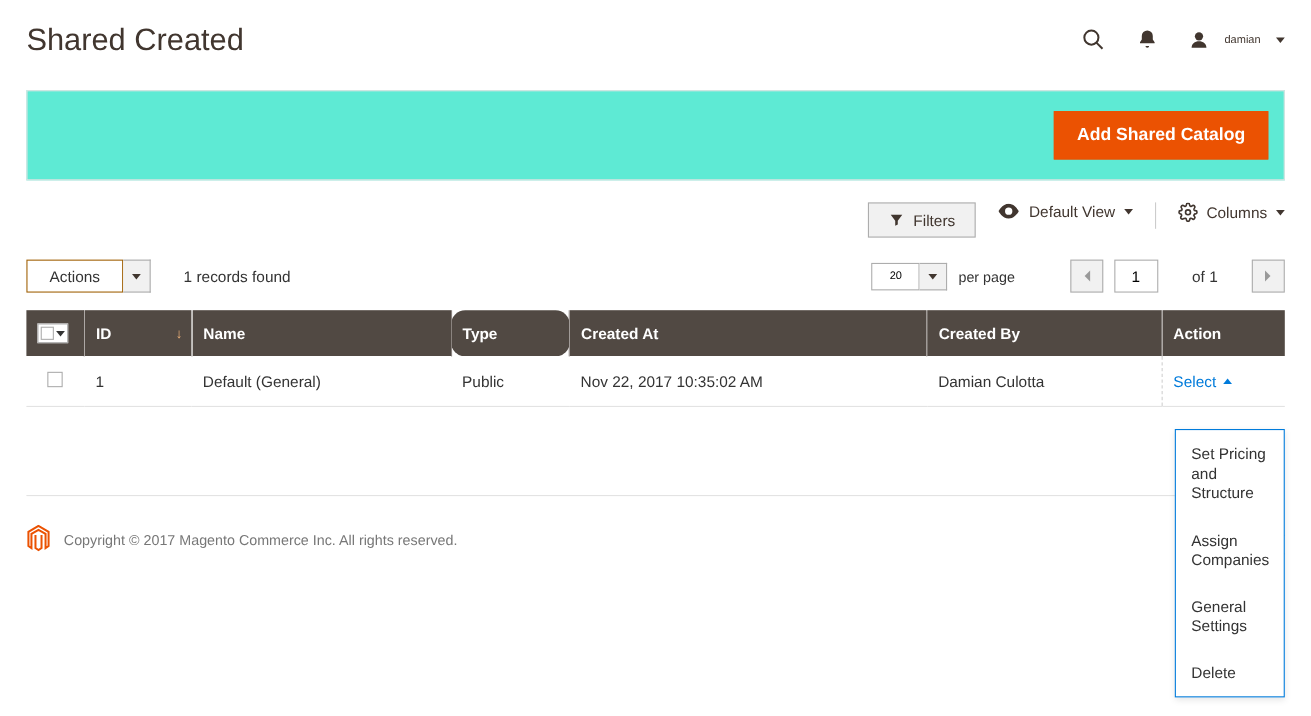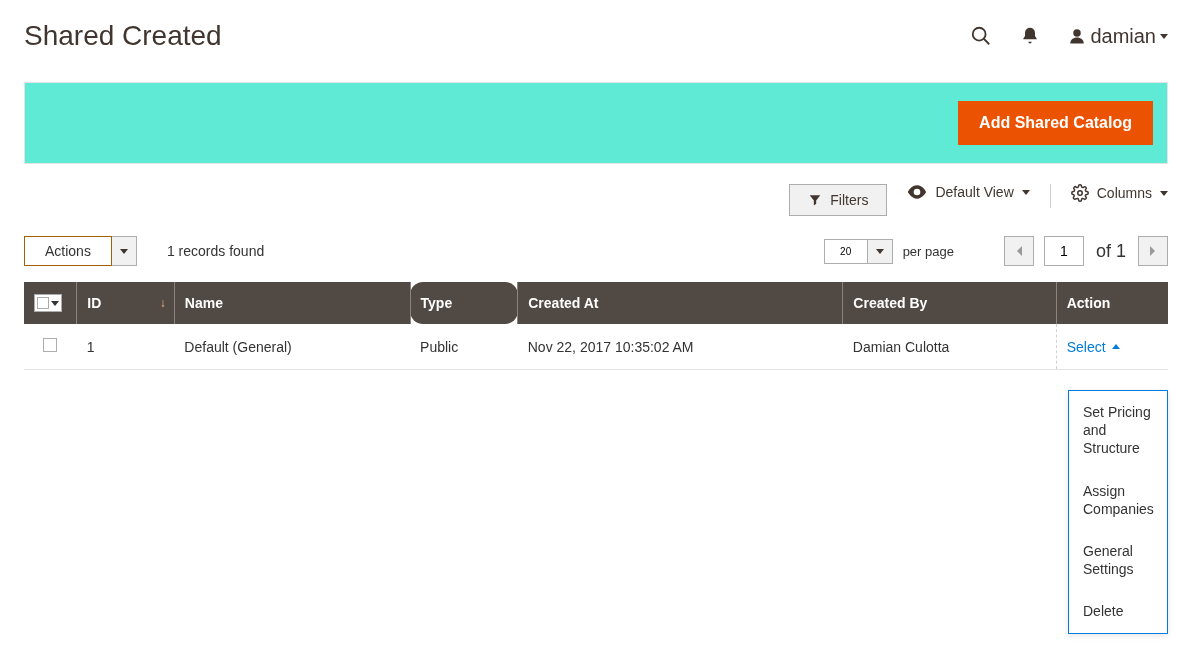--- a/index.html
+++ b/index.html
@@ -4,21 +4,21 @@
 <style>
   * { box-sizing: border-box; margin: 0; padding: 0; }
   body { font-family: 'Helvetica Neue', Helvetica, Arial, sans-serif; font-size: 14px; color: #333; background: #fff; }
   .page { width: 1192px; min-height: 651px; position: relative; padding: 0 24px; }
 
   
   .page-header { display: flex; align-items: center; justify-content: space-between; padding: 20px 0 30px 0; }
   .page-title { font-size: 28px; font-weight: 300; color: #41362f; }
   .header-actions { display: flex; align-items: center; gap: 28px; }
   .icon-btn { display: inline-flex; align-items: center; cursor: pointer; color: #41362f; }
-  .user-dropdown { display: flex; align-items: center; gap: 4px; cursor: pointer; color: #41362f; font-size: 20px; }
+  .user-dropdown { display: flex; align-items: center; gap: 14px; cursor: pointer; color: #41362f; font-size: 10px; }
   .caret-down { width: 0; height: 0; border-left: 4px solid transparent; border-right: 4px solid transparent; border-top: 5px solid #41362f; display: inline-block; }
 
   
   .primary-bar { background: #5eead4; border: 1px solid #e3e3e3; padding: 18px 14px; display: flex; justify-content: flex-end; margin-bottom: 20px; }
   .btn-primary { background: #eb5202; color: #fff; border: 1px solid #eb5202; padding: 12px 20px; font-size: 16px; font-weight: 600; cursor: pointer; }
 
   
   .grid-toolbar { display: flex; justify-content: flex-end; gap: 20px; align-items: flex-start; margin-bottom: 20px; }
   .filters-btn { background: #f1f1f1; border: 1px solid #adadad; padding: 7px 18px; font-size: 14px; cursor: pointer; display: flex; align-items: center; gap: 8px; color: #41362f; }
   .toolbar-item { display: flex; align-items: center; gap: 8px; cursor: pointer; color: #41362f; font-size: 14px; }
@@ -31,21 +31,21 @@
   .actions-select .as-label { border: 1px solid #a16207; padding: 6px 20px; font-size: 14px; color: #333; background: #fff; }
   .actions-select .as-toggle { border: 1px solid #adadad; border-left: none; background: #f1f1f1; padding: 0 8px; display: flex; align-items: center; cursor: pointer; }
   .records-found { font-size: 14px; color: #333; }
   .gc-right { display: flex; align-items: center; gap: 10px; }
   .perpage { display: flex; }
   .perpage input { width: 44px; border: 1px solid #adadad; text-align: center; padding: 6px 0; font-size: 10px; }
   .perpage .toggle { border: 1px solid #adadad; border-left: none; background: #f1f1f1; padding: 0 8px; display: flex; align-items: center; cursor: pointer; }
   .perpage-label { font-size: 13px; color: #333; margin-right: 40px; }
   .pg-btn { width: 30px; height: 30px; border: 1px solid #adadad; background: #f1f1f1; color: #777; display: flex; align-items: center; justify-content: center; cursor: pointer; }
   .pg-input { width: 40px; height: 30px; border: 1px solid #adadad; text-align: center; font-size: 14px; }
-  .pg-of { font-size: 18px; color: #333; margin: 0 2px; }
+  .pg-of { font-size: 14px; color: #333; margin: 0 21px; }
 
   
   .grid { width: 100%; border-collapse: collapse; }
   .grid thead th { background: #514943; color: #fff; font-weight: 600; font-size: 14px; padding: 12px 10px; text-align: left; border-right: 1px solid #8a837f; position: relative; }
   .grid thead th:last-child { border-right: none; }
   .grid tbody td { padding: 14px 10px; font-size: 14px; color: #333; border-bottom: 1px solid #e3e3e3; }
   .col-check { width: 52px; text-align: center; }
   .col-id { width: 96px; }
   .col-name { width: 232px; }
   .col-type { width: 106px; border-radius: 13px; }
@@ -203,14 +203,27 @@
     </tbody>
   </table>
 
   <div class="action-menu">
     <div class="am-item">Set Pricing and Structure</div>
     <div class="am-item">Assign Companies</div>
     <div class="am-item">General Settings</div>
     <div class="am-item">Delete</div>
   </div>
 
+  <div class="footer">
+    <span class="logo-m">
+      <svg width="22" height="26" viewBox="0 0 24 28" fill="none" stroke="#eb5202" stroke-width="2">
+          <path d="M12 1L2 7v14l3 2V9l7-4 7 4v14l3-2V7L12 1z"></path>
+          <path d="M9 10v13l3 2 3-2V10"></path>
+        </svg>
+    </span>
+    <span class="footer-text">Copyright © 2017 Magento Commerce Inc. All rights reserved.</span>
+    <div class="footer-right">
+      <div class="mver">Ma</div>
+      <a href="#">R</a>
+    </div>
+  </div>
 
 </div>
 
 </body></html>

